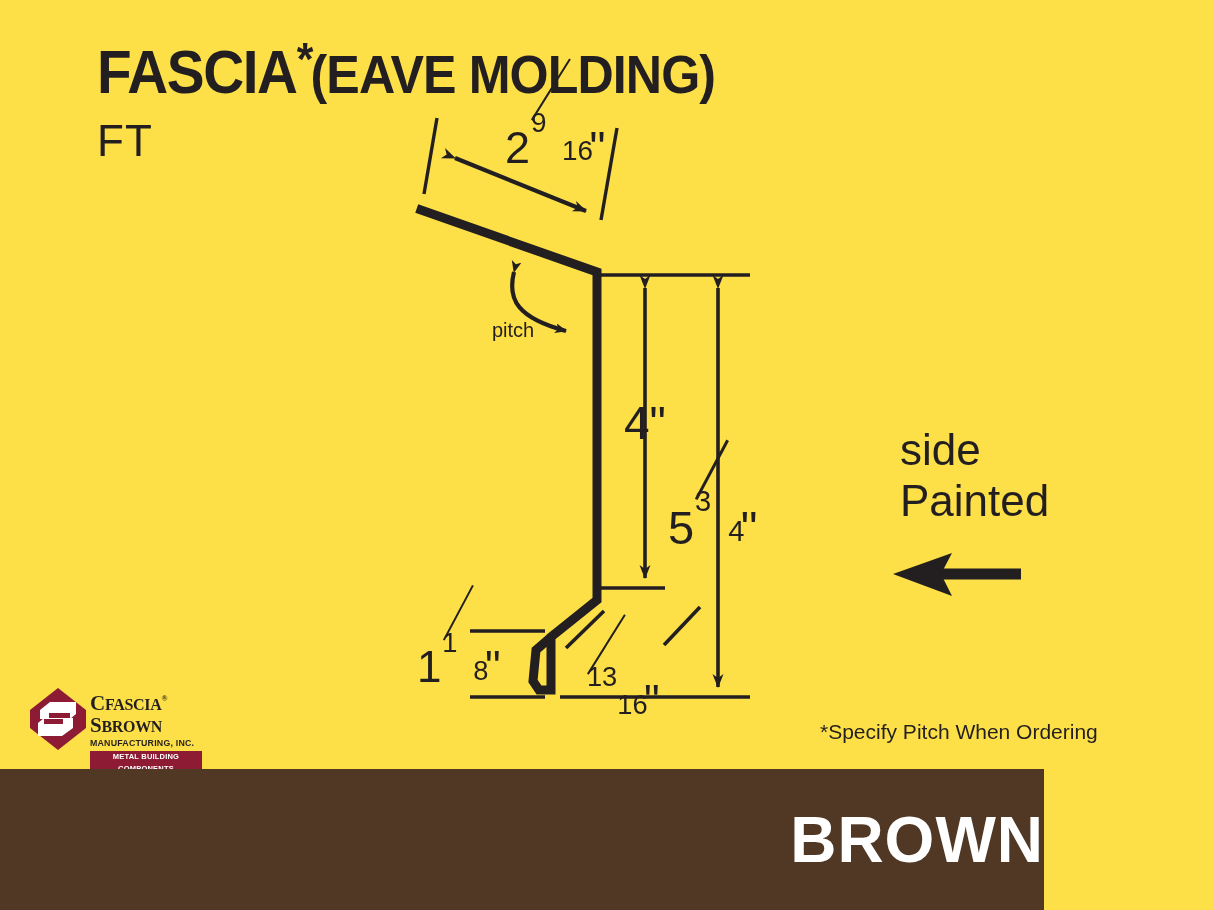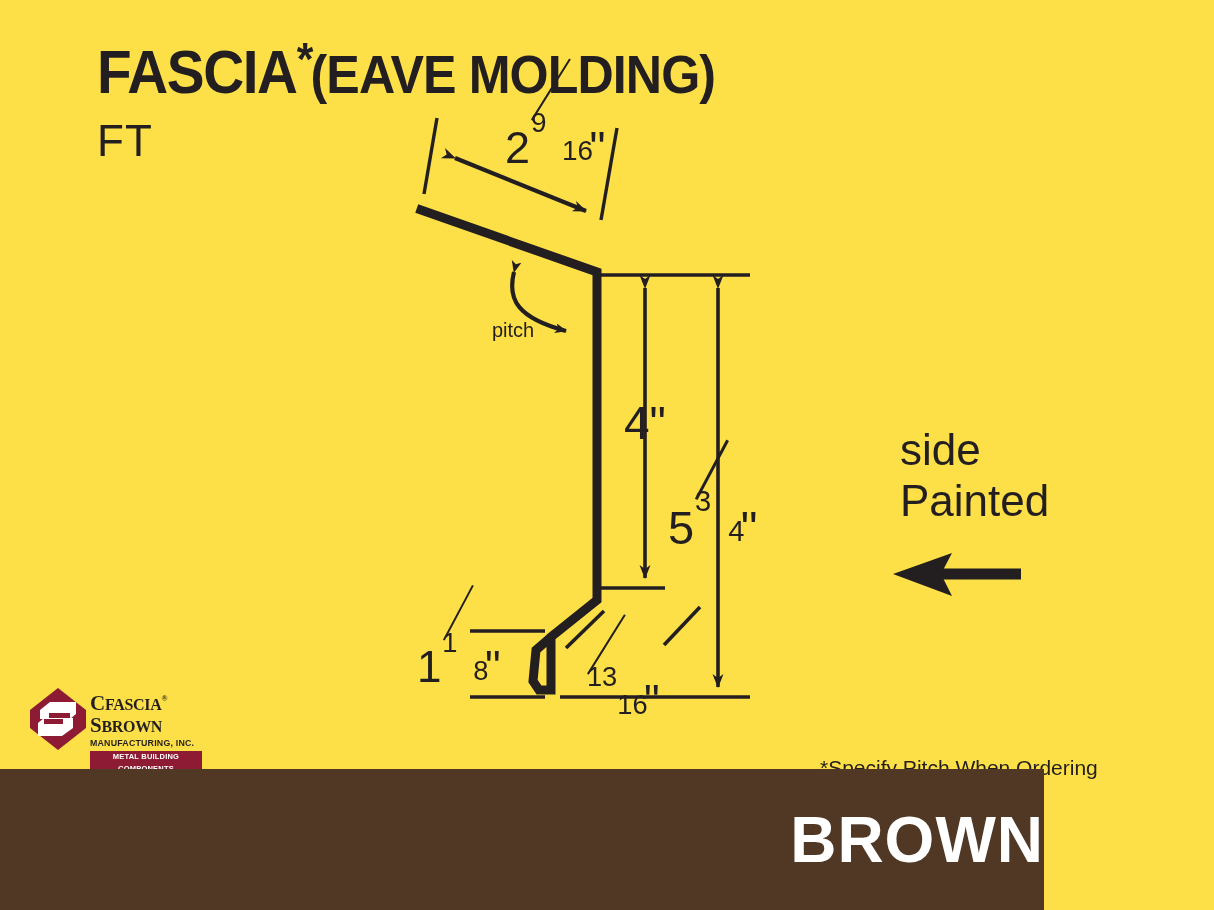--- a/index.html
+++ b/index.html
@@ -114,21 +114,21 @@
     font-size: 44px;
     line-height: 51px;
     color: #231f20;
     font-family: "Liberation Sans", sans-serif;
   }
 
   
   .footnote {
     position: absolute;
     left: 820px;
-    top: 756px;
+    top: 720px;
     font-size: 21px;
     color: #231f20;
     font-family: "Liberation Sans", sans-serif;
     white-space: nowrap;
   }
 
   
   .logo {
     position: absolute;
     left: 30px;

